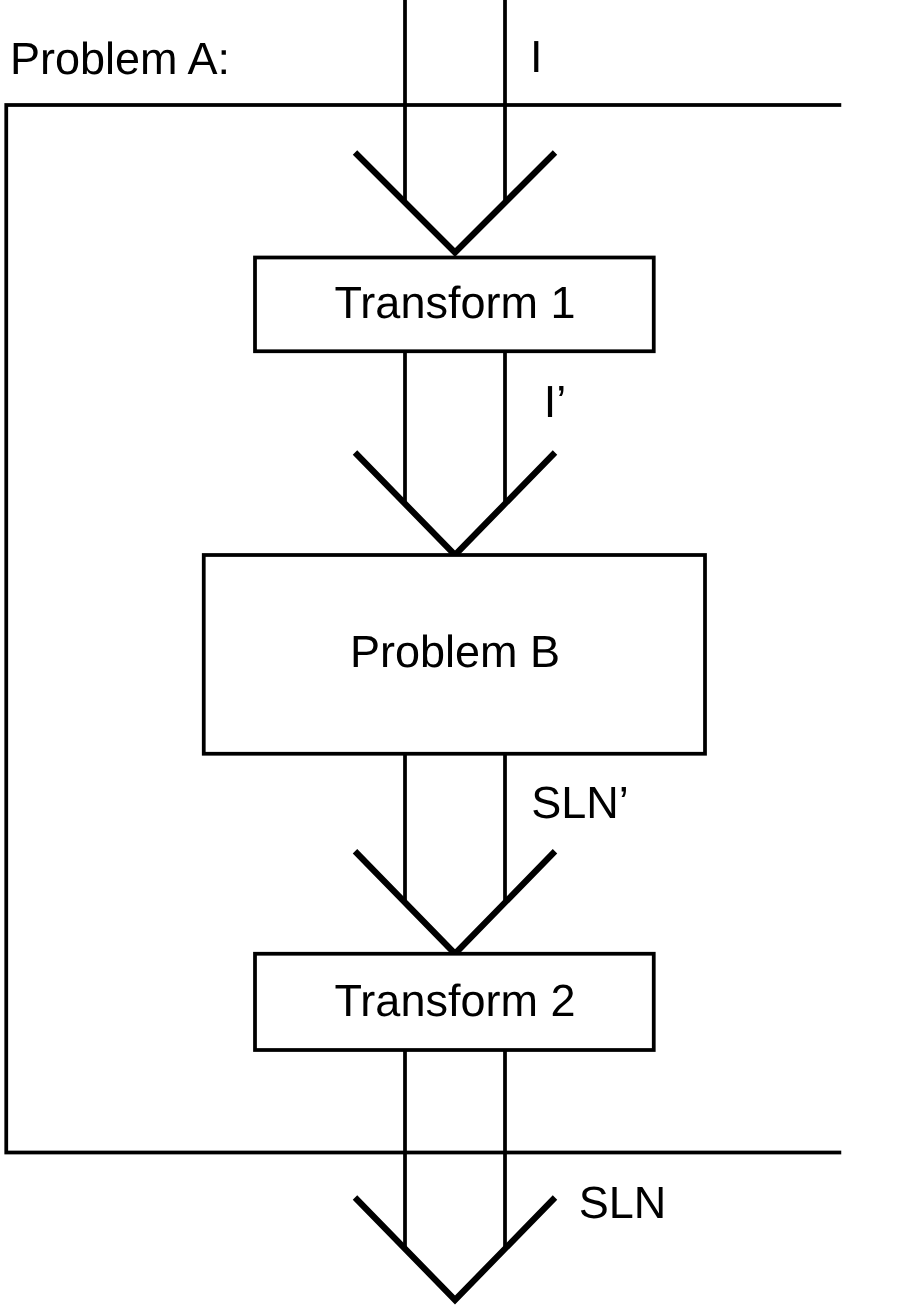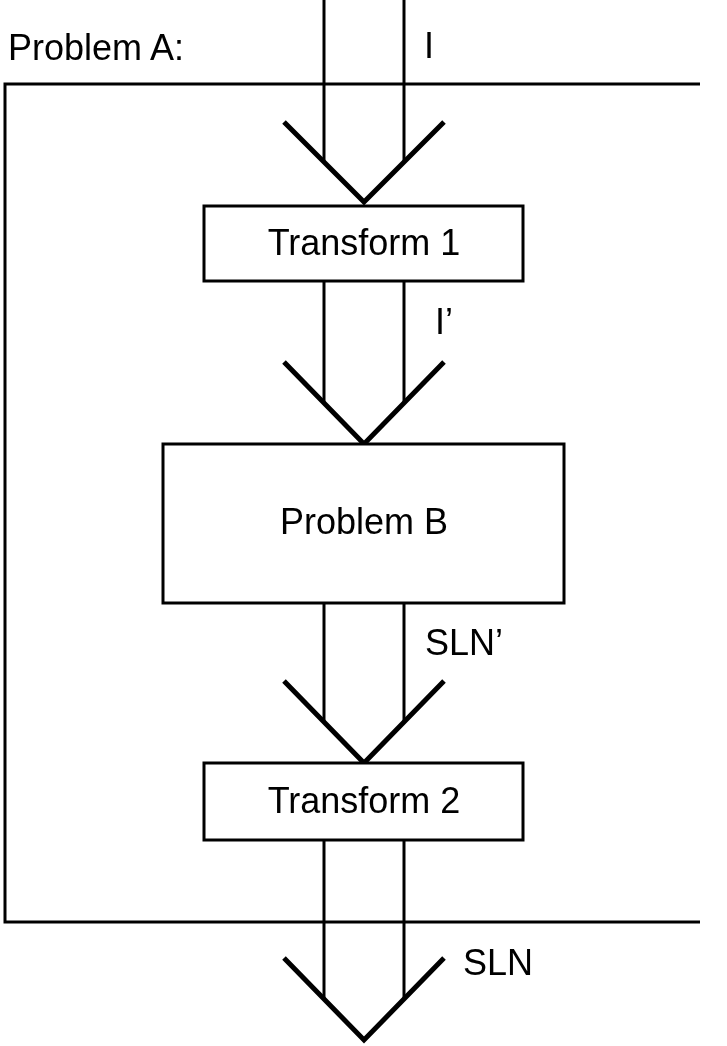--- a/index.html
+++ b/index.html
@@ -7,21 +7,20 @@
     padding: 0;
     background: #ffffff;
   }
   #canvas {
     position: relative;
     width: 673px;
     height: 1046px;
     background: #ffffff;
     overflow: hidden;
     font-family: "Liberation Sans", sans-serif;
-    padding-left: 27px;
   }
   #diagram-svg {
     position: absolute;
     left: 0;
     top: 0;
     width: 727px;
     height: 1046px;
   }
   .dg-text {
     font-family: "Liberation Sans", sans-serif;

